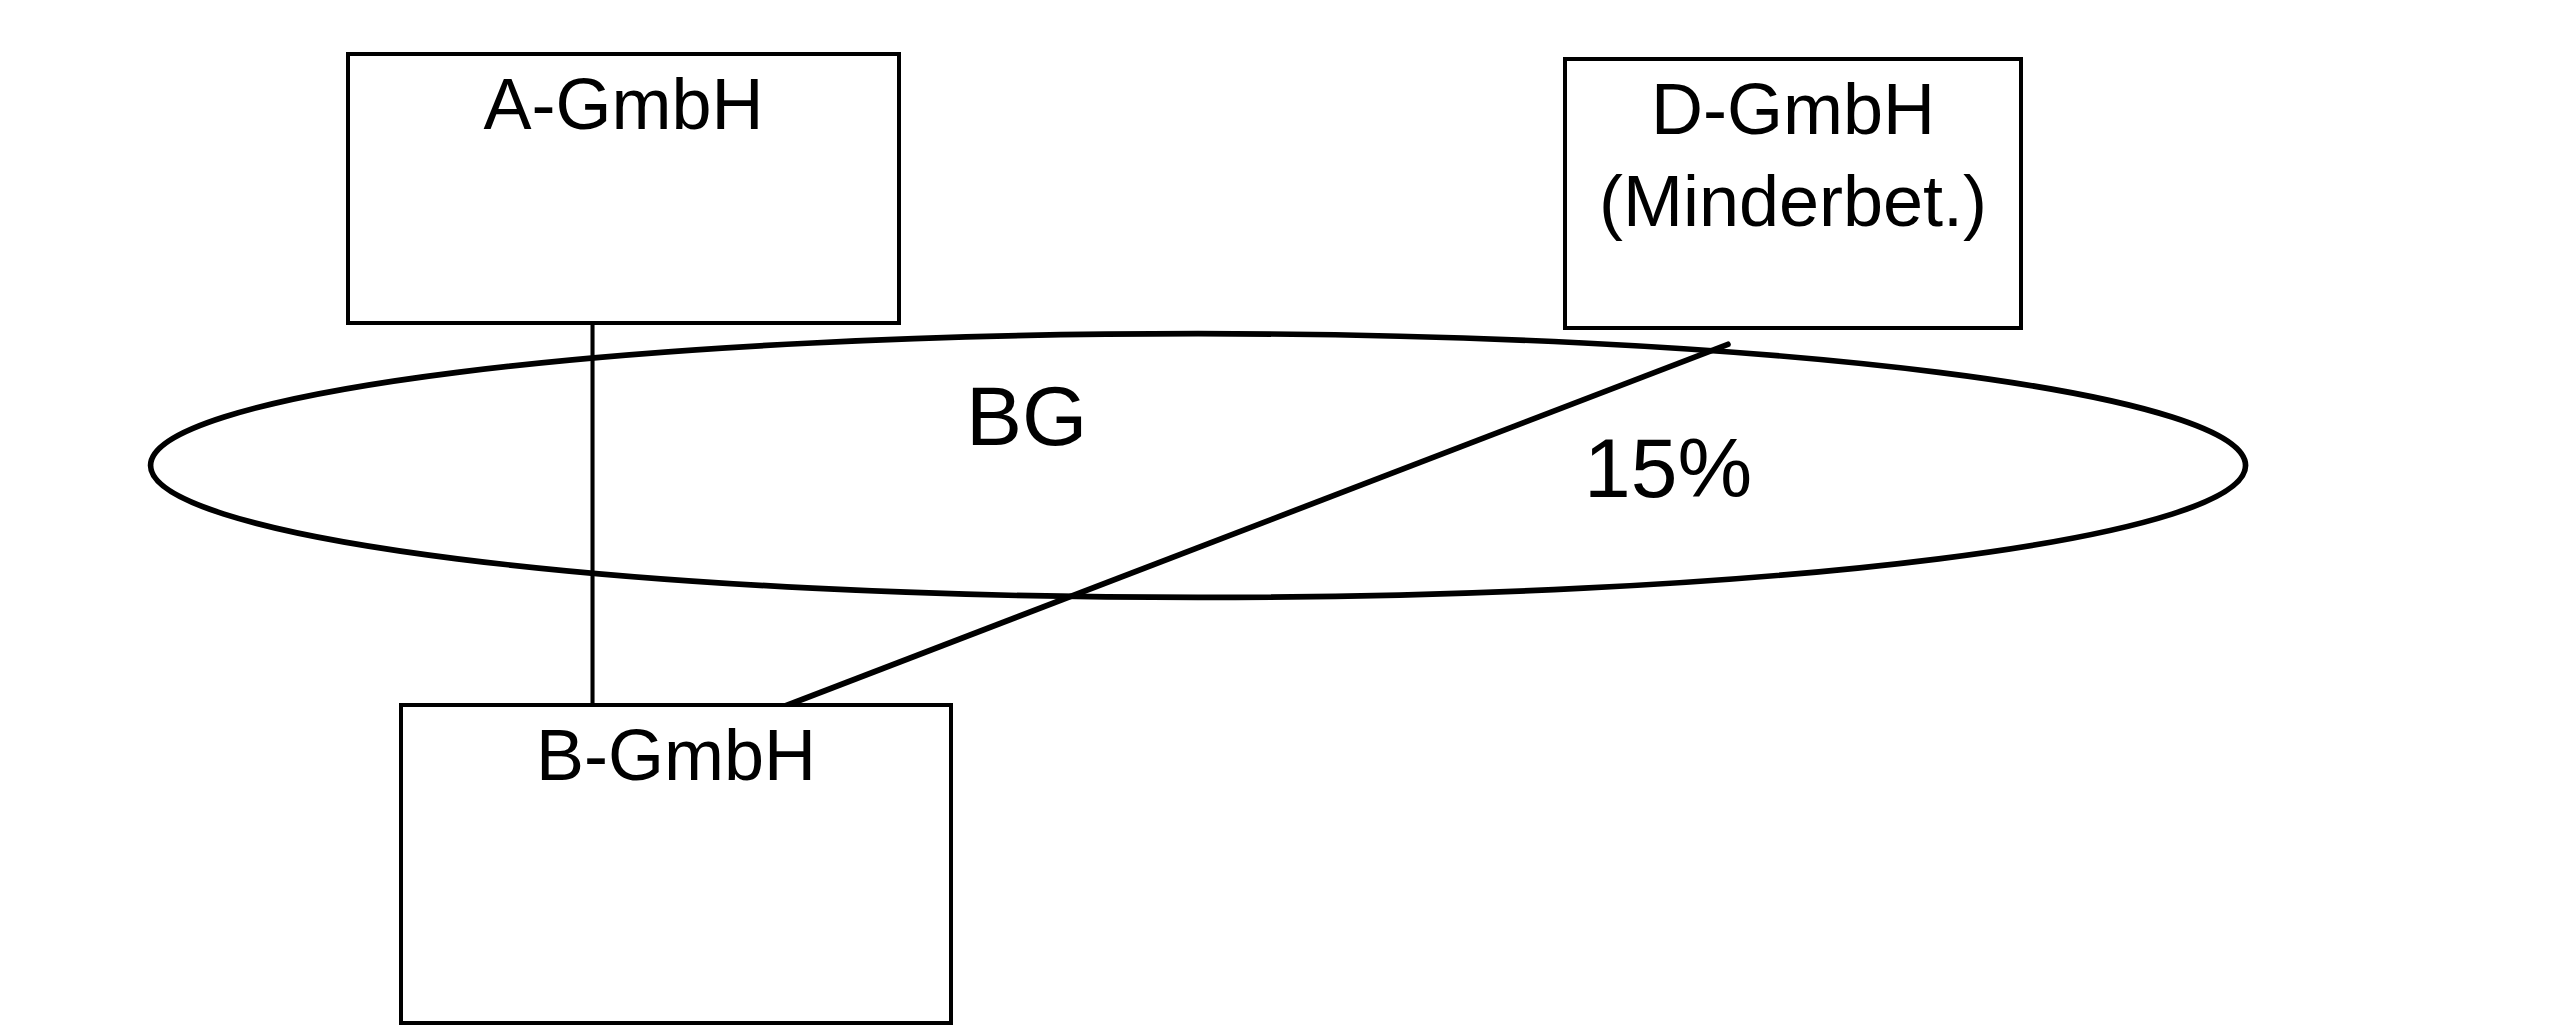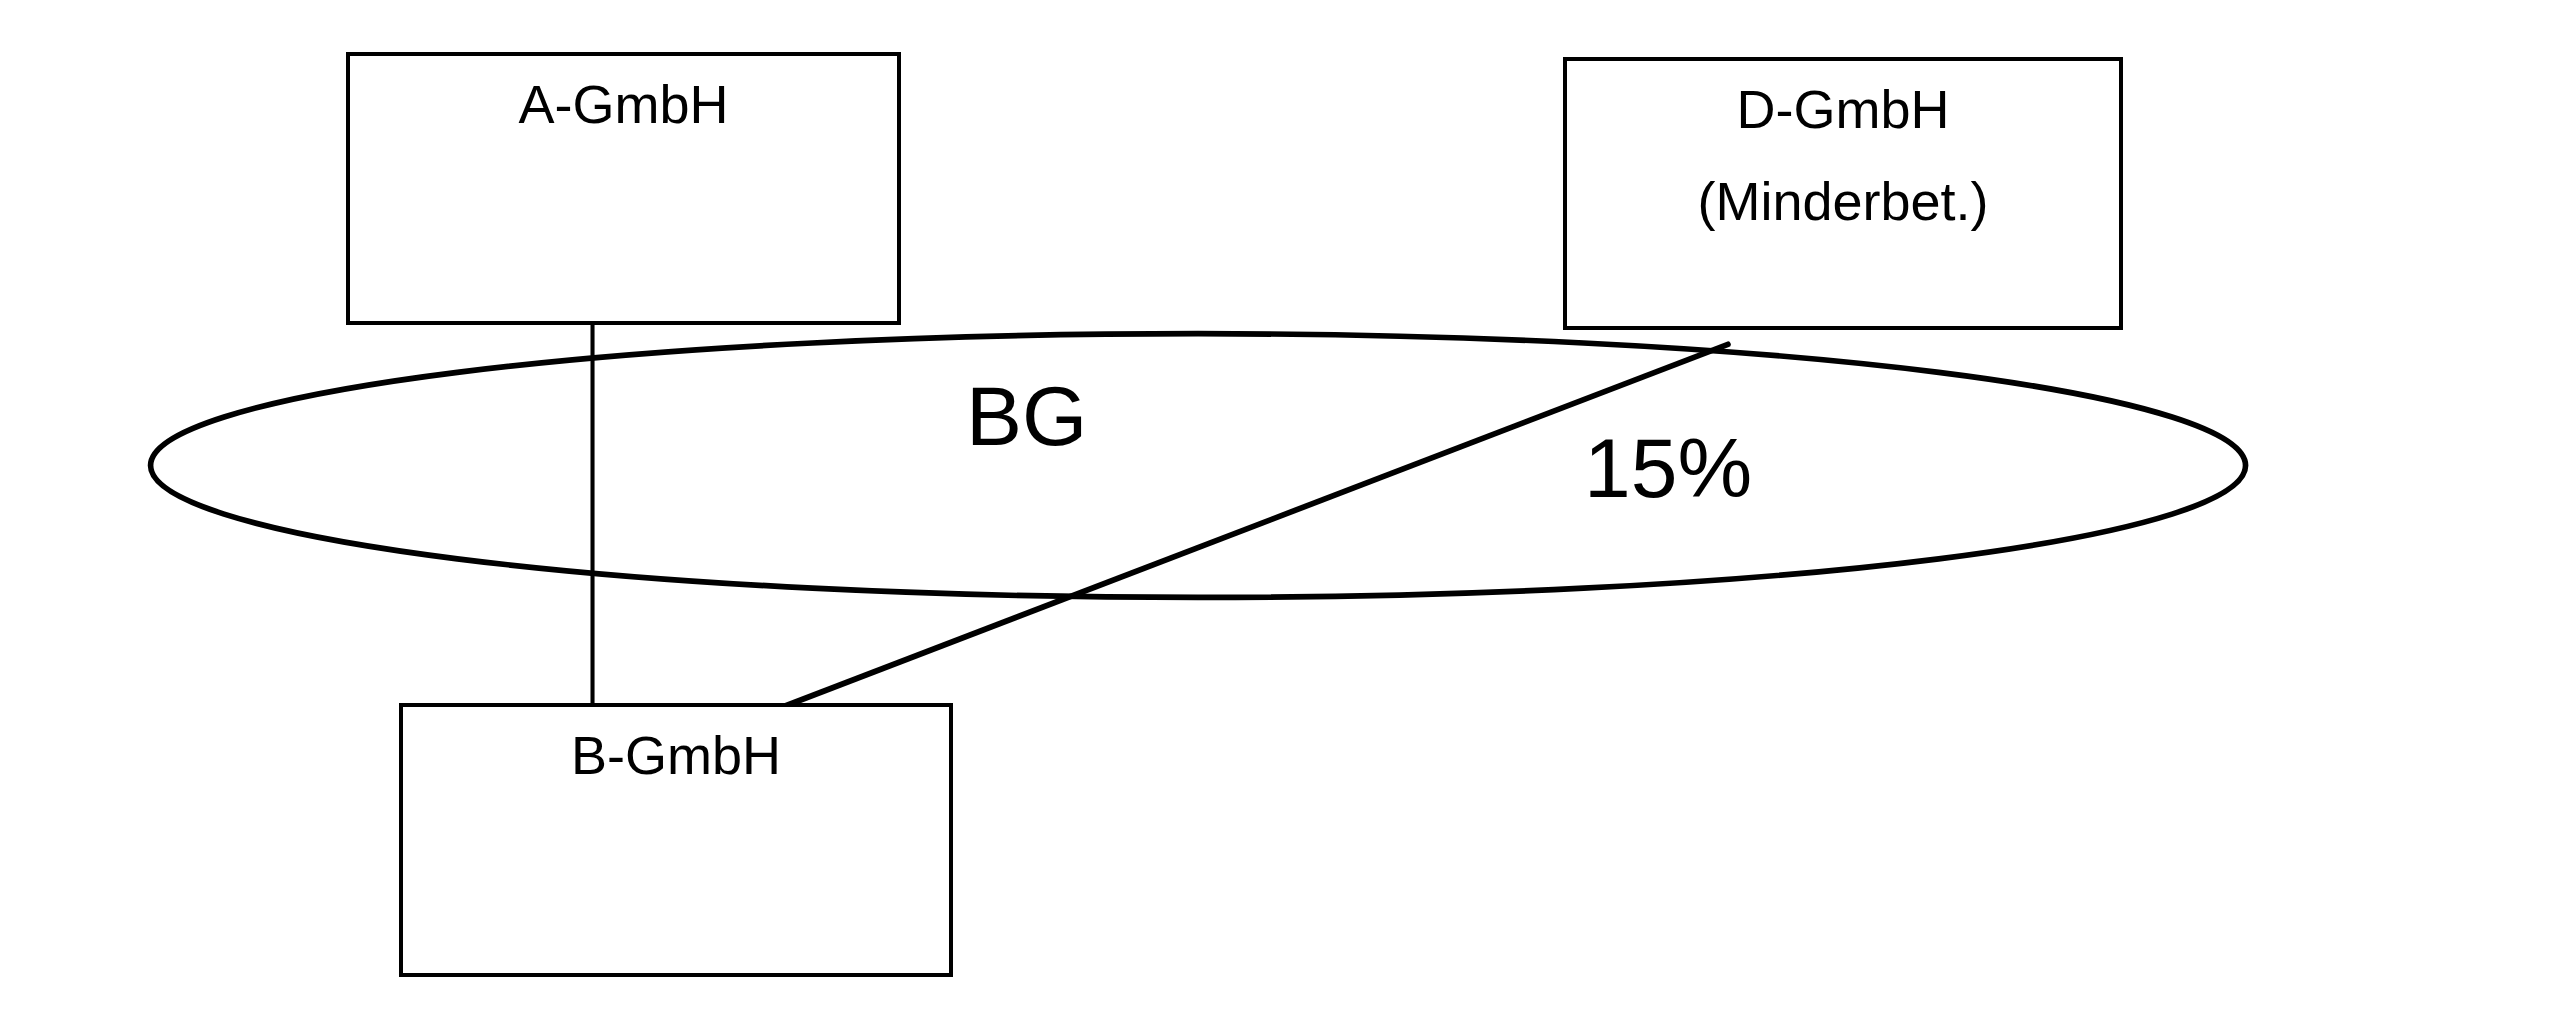--- a/index.html
+++ b/index.html
@@ -23,21 +23,21 @@
     display:block;
   }
   .art line{stroke:var(--stroke);}
   .art ellipse{stroke:var(--stroke);fill:none;}
   .node{
     position:absolute;
     box-sizing:border-box;
     border:4.9px solid var(--stroke);
     background:var(--bg);
     text-align:center;
-    font-size:54px;
+    font-size:72px;
     line-height:92px;
     padding-top:2.4px;
     white-space:nowrap;
   }
   .node-line{display:block;}
   .lbl{
     position:absolute;
     font-size:84px;
     line-height:84px;
     white-space:nowrap;
@@ -51,26 +51,26 @@
   <svg class="art" viewBox="0 0 3165 1263">
     <ellipse cx="1472" cy="572" rx="1287" ry="162" stroke-width="7"></ellipse>
     <line x1="728" y1="399" x2="728" y2="866" stroke-width="5"></line>
     <line x1="963" y1="868" x2="2123" y2="423" stroke-width="7" stroke-linecap="round"></line>
   </svg>
 
   <div class="node" style="left:346px;top:52px;width:555px;height:273px">
     <span class="node-line">A-GmbH</span>
   </div>
 
-  <div class="node" style="left:1563px;top:57px;width:560px;height:273px">
+  <div class="node" style="left:1563px;top:57px;width:460px;height:273px">
     <span class="node-line">D-GmbH</span>
     <span class="node-line">(Minderbet.)</span>
   </div>
 
-  <div class="node" style="left:399px;top:703px;width:554px;height:274px">
+  <div class="node" style="left:399px;top:703px;width:554px;height:322px">
     <span class="node-line">B-GmbH</span>
   </div>
 
 
   <div class="lbl" style="left:966px;top:374px">BG</div>
 
   <div class="lbl" style="left:1584px;top:426px">15%</div>
 
 </div>
 

